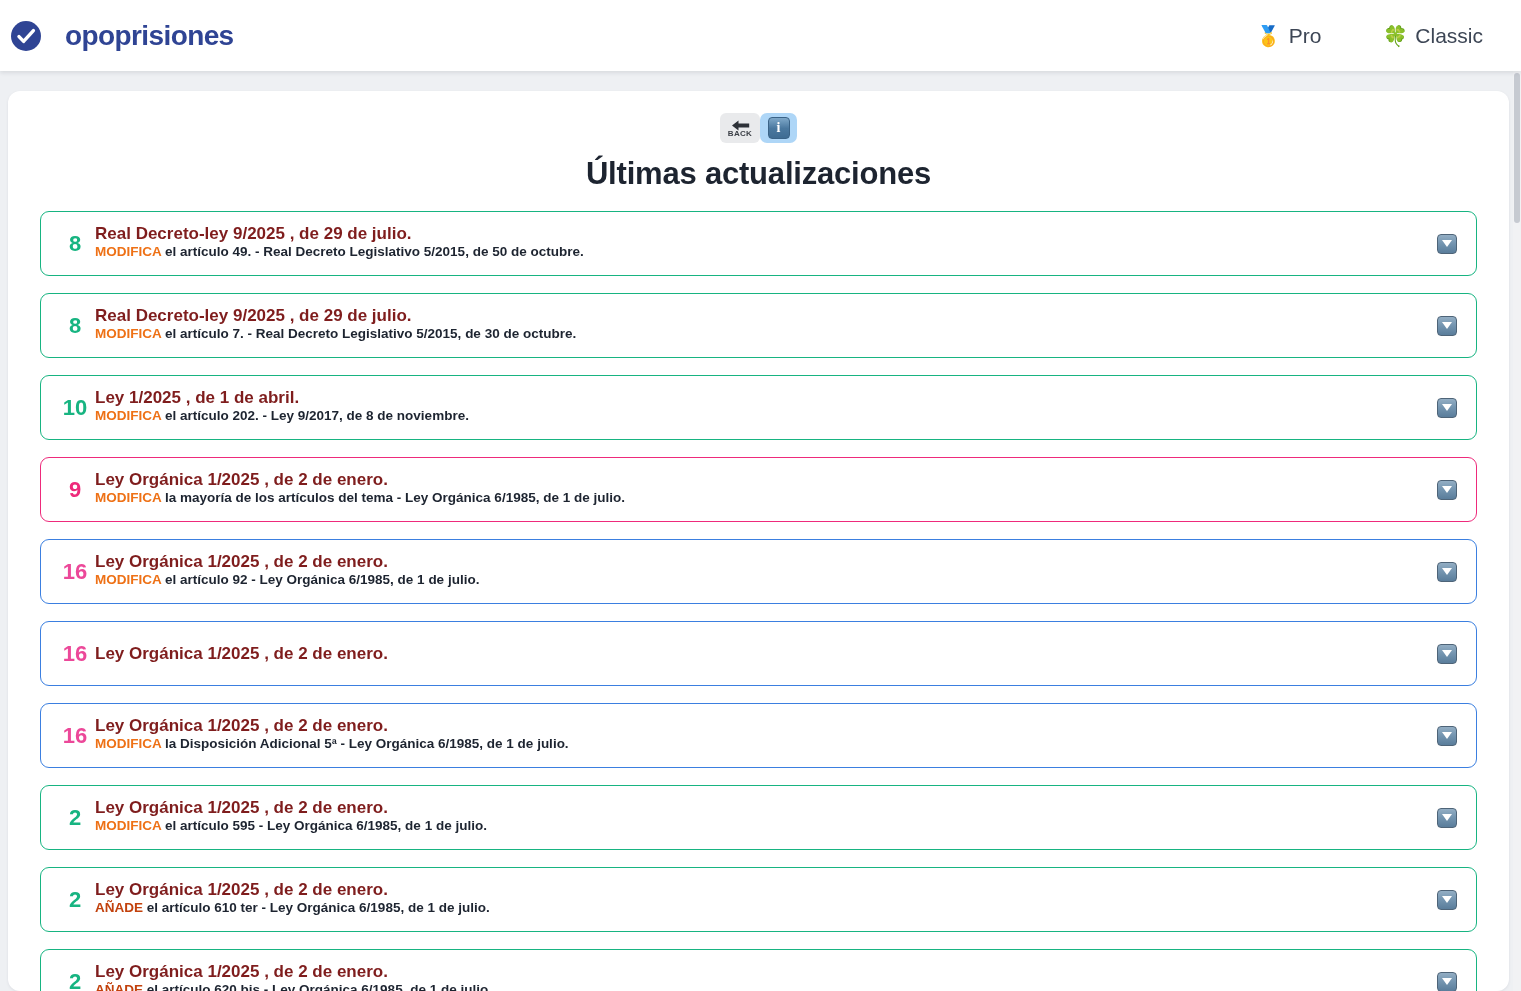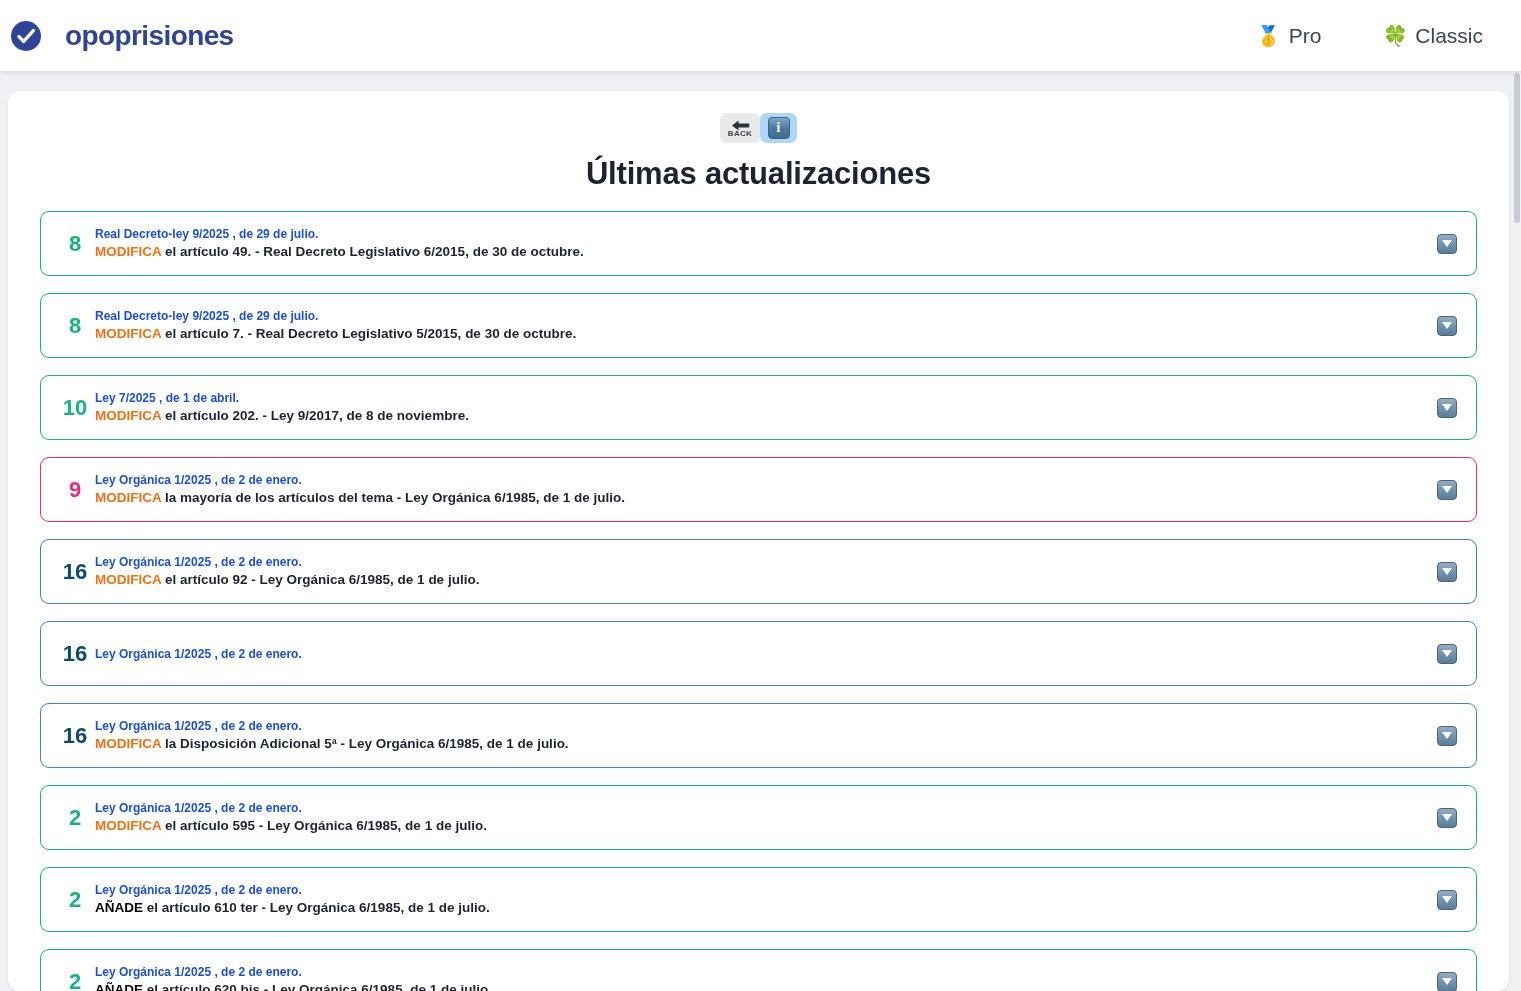--- a/index.html
+++ b/index.html
@@ -136,41 +136,41 @@
     flex: none;
     width: 40px;
     text-align: center;
     font-size: 22px;
     font-weight: 700;
     line-height: 1;
     color: #17b481;
   }
   .tone-green .row-num { color: #17b481; }
   .tone-pink  .row-num { color: #ee2a7b; }
-  .tone-blue  .row-num { color: #0c4a6e; }
+  .tone-blue  .row-num { color: #ec4899; }
 
   .row-body { flex: 1 1 auto; min-width: 0; }
   .row-title {
-    font-size: 12px;
-    font-weight: 700;
-    color: #1d4ed8;
+    font-size: 17px;
+    font-weight: 700;
+    color: #7f1d1d;
     line-height: 16px;
     white-space: nowrap;
   }
   .row-desc {
     font-size: 13.5px;
     font-weight: 700;
     color: #1d2430;
     line-height: 18px;
     margin-top: 1px;
     white-space: nowrap;
   }
   .act { font-weight: 700; }
   .act-modifica { color: #ee7116; }
-  .act-anade    { color: #000000; }
+  .act-anade    { color: #c2410c; }
 
   .row-toggle {
     position: absolute;
     right: 19px;
     top: 50%;
     transform: translateY(-50%);
     width: 20px; height: 20px;
     border-radius: 4px;
     border: 1px solid #4e6478;
     background: linear-gradient(180deg,#93aec4 0%, #7596b1 45%, #5a7d9b 100%);
@@ -245,40 +245,40 @@
       </button>
     </div>
 
     <h1 class="page-title">Últimas actualizaciones</h1>
 
     <section class="update-list" id="update-list">
         <div class="update-row tone-green">
           <div class="row-num">8</div>
           <div class="row-body">
             <div class="row-title">Real Decreto-ley 9/2025 , de 29 de julio.</div>
-            <div class="row-desc"><span class="act act-modifica">MODIFICA</span><span> el artículo 49. - Real Decreto Legislativo 6/2015, de 30 de octubre.</span></div>
+            <div class="row-desc"><span class="act act-modifica">MODIFICA</span><span> el artículo 49. - Real Decreto Legislativo 5/2015, de 50 de octubre.</span></div>
           </div>
           <button type="button" class="row-toggle">
             <span class="caret"></span>
           </button>
         </div>
         <div class="update-row tone-green">
           <div class="row-num">8</div>
           <div class="row-body">
             <div class="row-title">Real Decreto-ley 9/2025 , de 29 de julio.</div>
             <div class="row-desc"><span class="act act-modifica">MODIFICA</span><span> el artículo 7. - Real Decreto Legislativo 5/2015, de 30 de octubre.</span></div>
           </div>
           <button type="button" class="row-toggle">
             <span class="caret"></span>
           </button>
         </div>
         <div class="update-row tone-green">
           <div class="row-num">10</div>
           <div class="row-body">
-            <div class="row-title">Ley 7/2025 , de 1 de abril.</div>
+            <div class="row-title">Ley 1/2025 , de 1 de abril.</div>
             <div class="row-desc"><span class="act act-modifica">MODIFICA</span><span> el artículo 202. - Ley 9/2017, de 8 de noviembre.</span></div>
           </div>
           <button type="button" class="row-toggle">
             <span class="caret"></span>
           </button>
         </div>
         <div class="update-row tone-pink">
           <div class="row-num">9</div>
           <div class="row-body">
             <div class="row-title">Ley Orgánica 1/2025 , de 2 de enero.</div>

